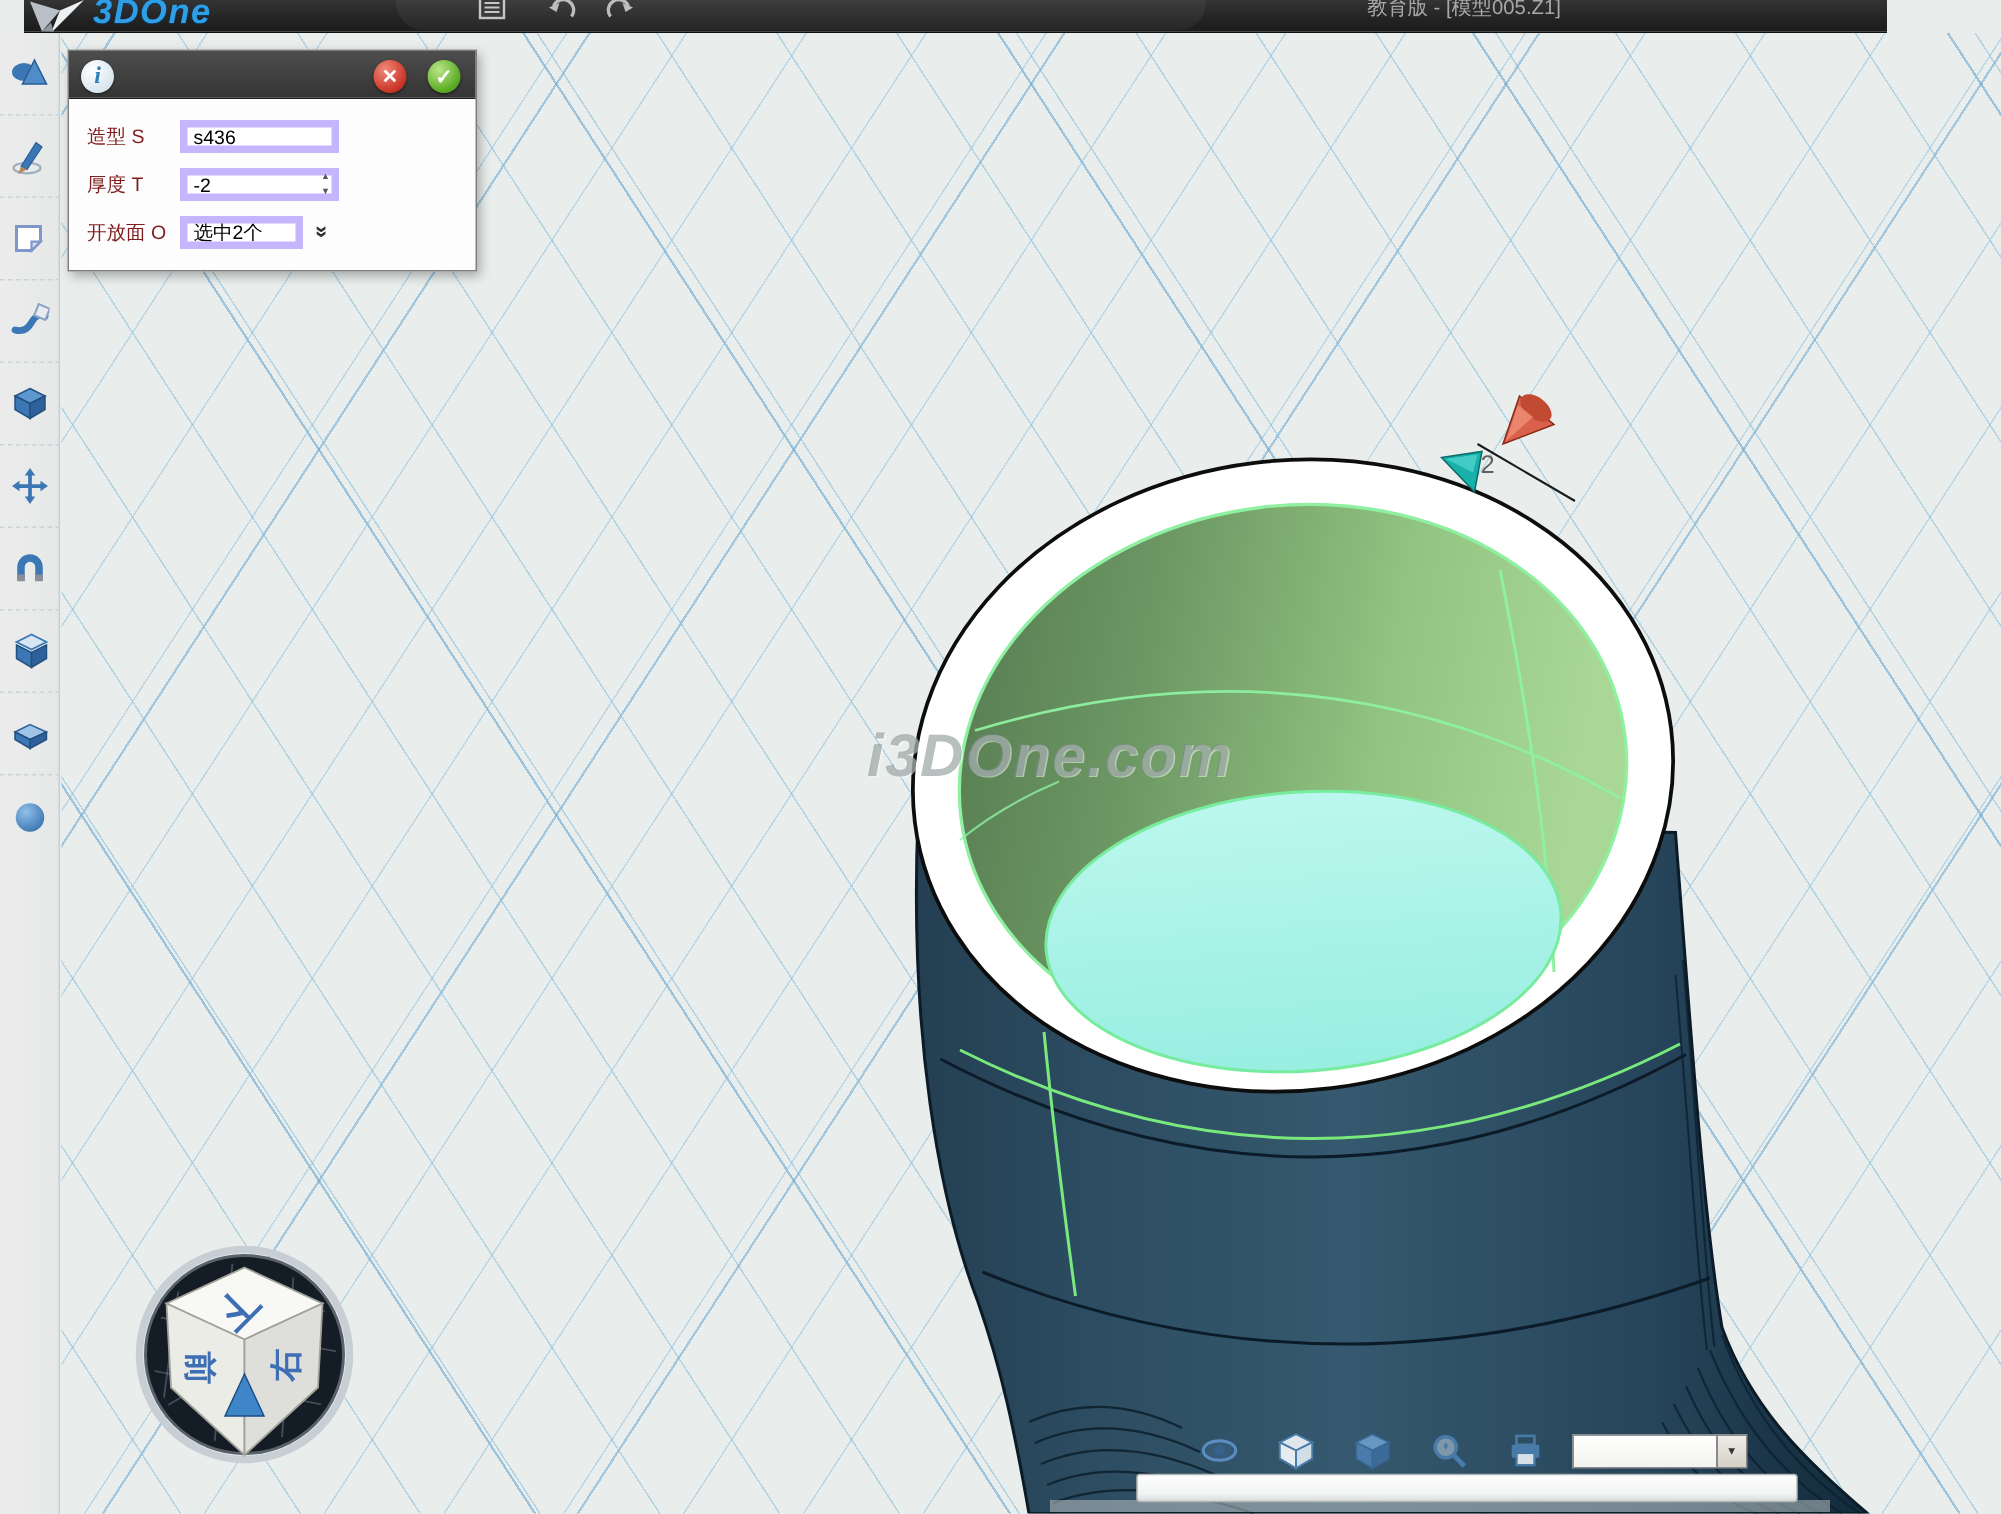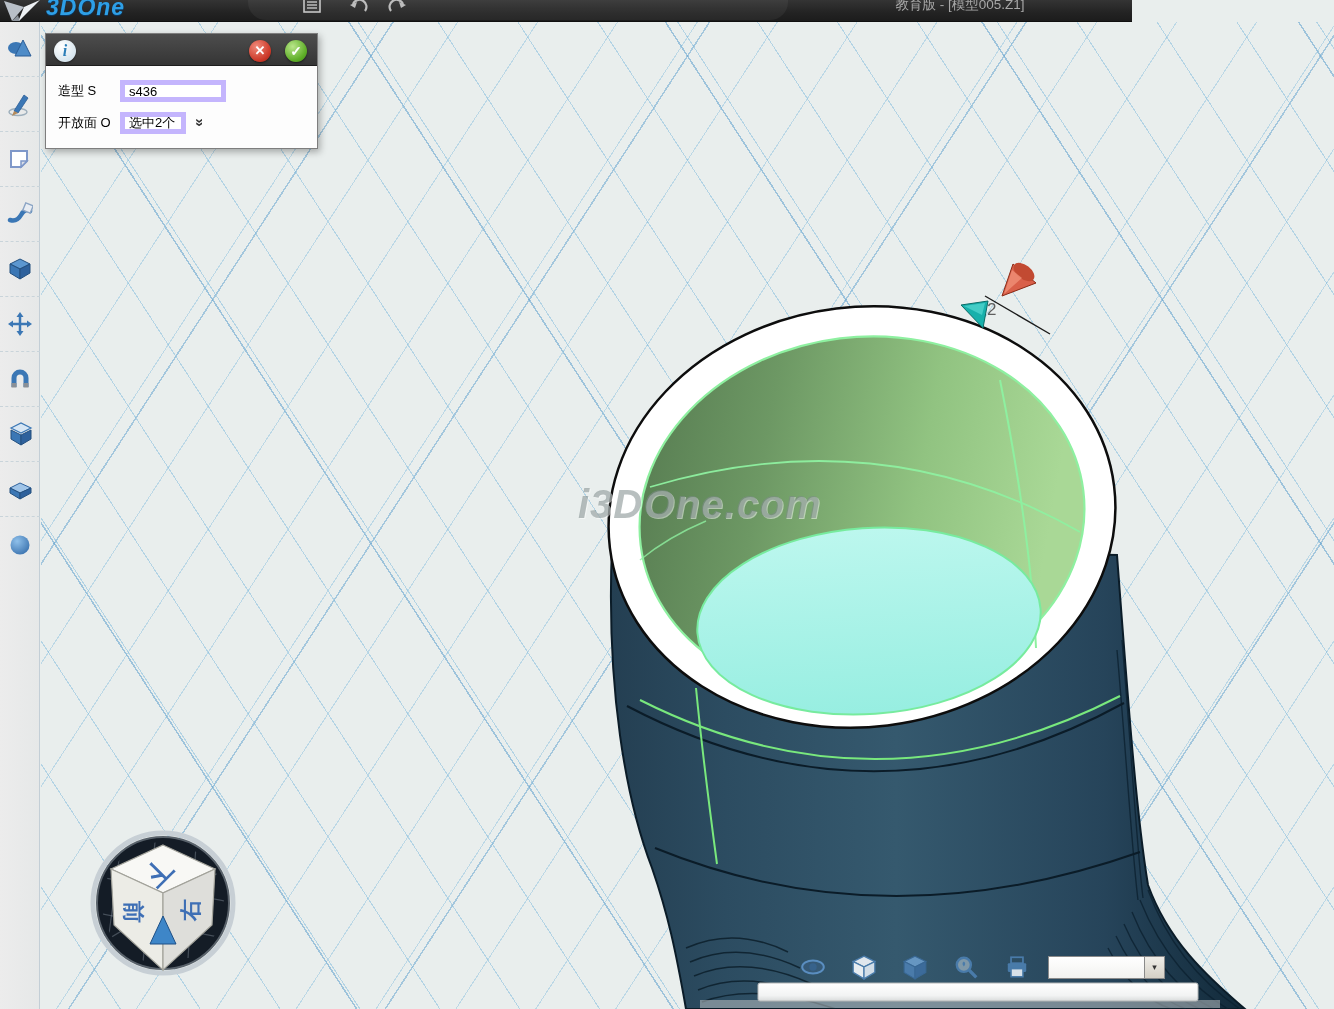--- a/index.html
+++ b/index.html
@@ -1,20 +1,20 @@
 <!DOCTYPE html>
 <html><head>
 <meta charset="utf-8">
 <style>
   html,body{margin:0;padding:0;width:1334px;height:1009px;overflow:hidden;
     font-family:"Liberation Sans",sans-serif;background:#e9eeed;}
   *{box-sizing:border-box;}
 
   
-  .titlebar{position:absolute;left:0;top:0;width:1132px;height:22px;z-index:60;
+  .titlebar{position:absolute;left:16px;top:0;width:1242px;height:22px;z-index:60;
     background:linear-gradient(#343434,#232323 60%,#1c1c1c);overflow:hidden;
     border-bottom:1px solid #101010;}
   .titlebar-pill{position:absolute;left:248px;top:-14px;width:540px;height:34px;
     background:rgba(255,255,255,.05);border-radius:0 0 18px 18px;}
   .logo-arrow{position:absolute;left:2px;top:0;}
   .logo-text{position:absolute;left:46px;top:-6px;font-size:23px;font-weight:bold;
     font-style:italic;color:#2e9fe6;text-shadow:0 1px 1px #0a3a66;letter-spacing:1px;}
   .tb-icon{position:absolute;top:-5px;color:#c6c6c6;}
   .window-title{position:absolute;left:820px;top:-4px;width:280px;text-align:center;
     color:#a8a8a8;font-size:13.5px;}
@@ -51,25 +51,25 @@
   .info-btn{left:8px;background:radial-gradient(circle at 35% 30%,#ffffff,#d8e6ee 70%);
     color:#2c7fb8;font-family:"Liberation Serif",serif;font-style:italic;font-size:16px;
     cursor:default;box-shadow:0 1px 2px rgba(0,0,0,.4);}
   .close-btn{left:203px;background:radial-gradient(circle at 35% 30%,#f08a7a,#cc3a2a 65%,#a51e10);
     color:#fff;font-size:13px;box-shadow:0 1px 2px rgba(0,0,0,.5);}
   .check-btn{left:239px;background:radial-gradient(circle at 35% 30%,#b9e68a,#5fae28 65%,#3d8a12);
     color:#fff;font-size:14px;box-shadow:0 1px 2px rgba(0,0,0,.5);}
   .dialog-body{padding:14px 8px 12px 12px;}
   .field-row{display:flex;align-items:center;height:22px;margin-bottom:10px;}
   .field-row:last-child{margin-bottom:2px;}
-  .field-label{width:62px;font-size:13px;color:#000000;flex:0 0 62px;}
+  .field-label{width:62px;font-size:13px;color:#7f1d1d;flex:0 0 62px;}
   .txt-input{height:22px;border:5px solid #c4b5fd;background:#fff;font-size:13px;
     padding:0 4px;font-family:"Liberation Sans",sans-serif;}
   .w-wide{width:106px;}
-  .w-mid{width:66px;}
+  .w-mid{width:82px;}
   .spinner-wrap{position:relative;width:106px;height:22px;}
   .spinner-wrap .txt-input{width:106px;padding-right:16px;}
   .spin-btns{position:absolute;right:3px;top:2px;width:12px;height:18px;display:flex;
     flex-direction:column;justify-content:space-between;cursor:pointer;}
   .spin-btns span{font-size:6px;line-height:8px;color:#555;text-align:center;}
   .expand-btn{margin-left:8px;font-size:15px;color:#333;transform:rotate(-90deg);
     cursor:pointer;letter-spacing:-2px;font-weight:bold;}
 
   
   .bottom-toolbar{position:absolute;left:800px;top:954px;z-index:20;display:flex;
@@ -311,20 +311,30 @@
     <div class="circle-btn info-btn">i</div>
     <div class="circle-btn close-btn">✕</div>
     <div class="circle-btn check-btn">✓</div>
   </div>
   <div class="dialog-body">
     <div class="field-row">
       <span class="field-label">造型 S</span>
       <input class="txt-input w-wide" type="text" value="s436" style="">
     </div>
     <div class="field-row">
+      <span class="field-label">厚度 T</span>
+      <span class="spinner-wrap">
+        <input class="txt-input" type="text" value="-2" style="">
+        <span class="spin-btns">
+          <span>▲</span>
+          <span>▼</span>
+        </span>
+      </span>
+    </div>
+    <div class="field-row">
       <span class="field-label">开放面 O</span>
       <input class="txt-input w-mid" type="text" value="选中2个" style="">
       <span class="expand-btn">«</span>
     </div>
   </div>
 </div>
 
 <div class="bottom-toolbar">
   <svg class="bt-icon" viewBox="0 0 24 24">
     <ellipse cx="12" cy="12" rx="10" ry="6" fill="rgba(70,110,160,.3)" stroke="#5e93c8" stroke-width="1.8"></ellipse>

